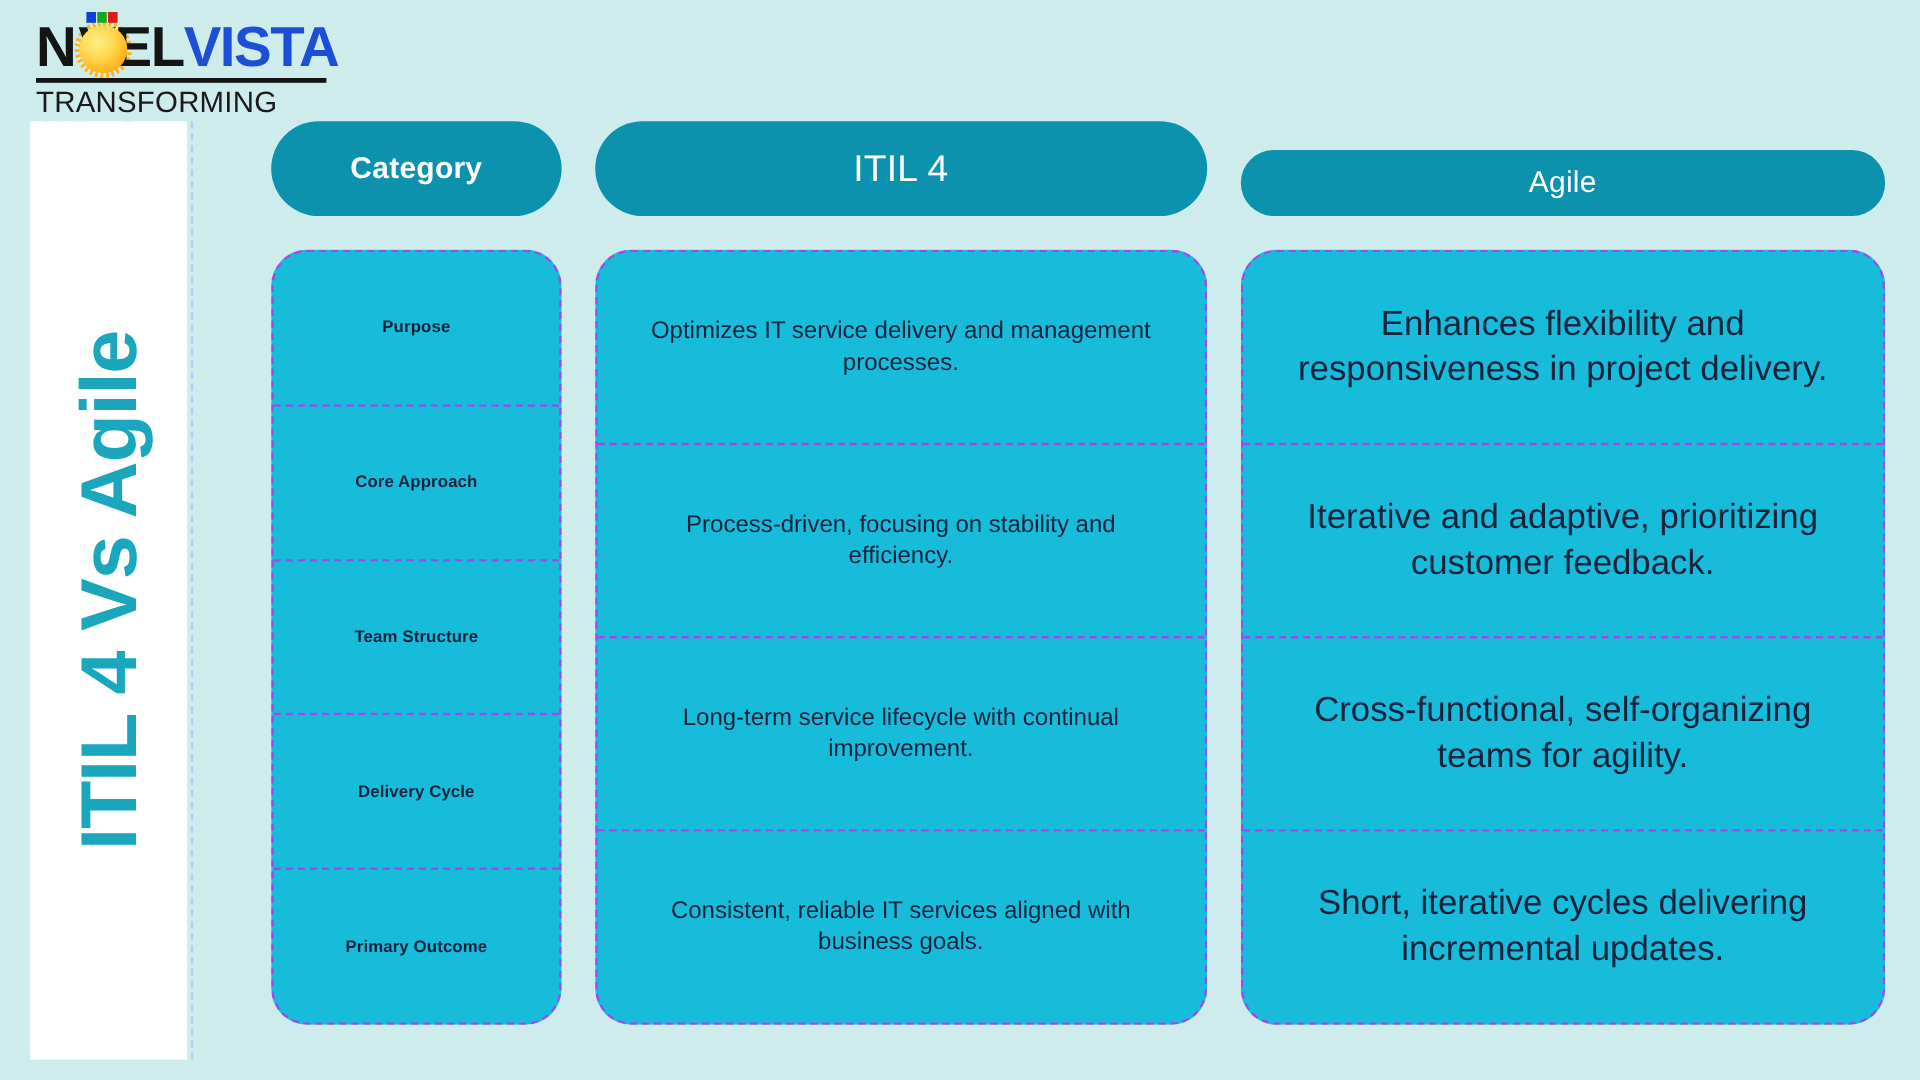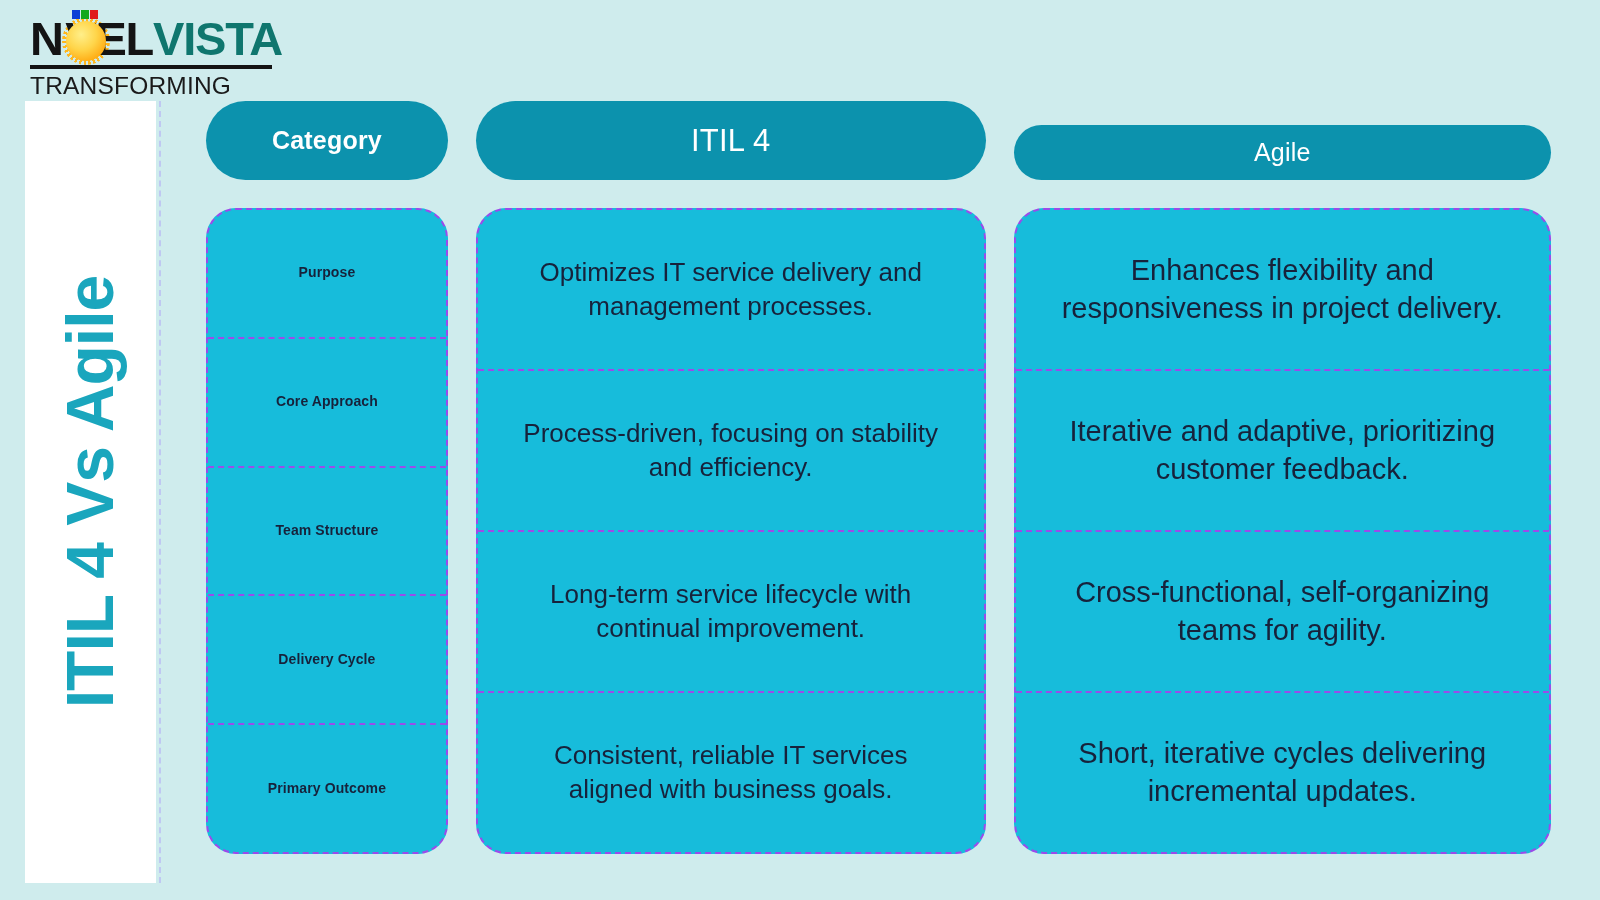--- a/index.html
+++ b/index.html
@@ -31,21 +31,21 @@
     line-height: 1;
   }
   .logo-word {
     font-family: "Liberation Sans", sans-serif;
     font-weight: bold;
     font-size: 47px;
     letter-spacing: -1.2px;
     line-height: 1;
   }
   .logo-dark { color: #141414; }
-  .logo-red  { color: #0f766e; }
+  .logo-red  { color: #1d4ed8; }
 
   .logo-sun-wrap {
     position: relative;
     width: 46px;
     height: 52px;
     display: inline-block;
     vertical-align: bottom;
   }
   .logo-sun {
     position: absolute;
@@ -132,21 +132,21 @@
     font-weight: bold;
     font-size: 66px;
     letter-spacing: -1px;
     color: #1aa6bd;
     line-height: 1;
   }
 
   
   .table {
     position: absolute;
-    left: 206px;
+    left: 226px;
     top: 101px;
     width: 1345px;
     height: 782px;
   }
 
   .header-row {
     display: flex;
     gap: 28px;
     height: 79px;
   }
@@ -212,21 +212,21 @@
   .cell:first-child { border-top: none; }
 
   .col-category .cell {
     font-size: 14px;
     font-weight: bold;
     letter-spacing: 0.1px;
     padding-left: 10px;
     padding-right: 10px;
   }
   .col-itil .cell {
-    font-size: 26px;
+    font-size: 20px;
     font-weight: normal;
     padding-left: 42px;
     padding-right: 42px;
   }
   .col-agile .cell {
     font-size: 29px;
     font-weight: normal;
     padding-left: 30px;
     padding-right: 30px;
   }

